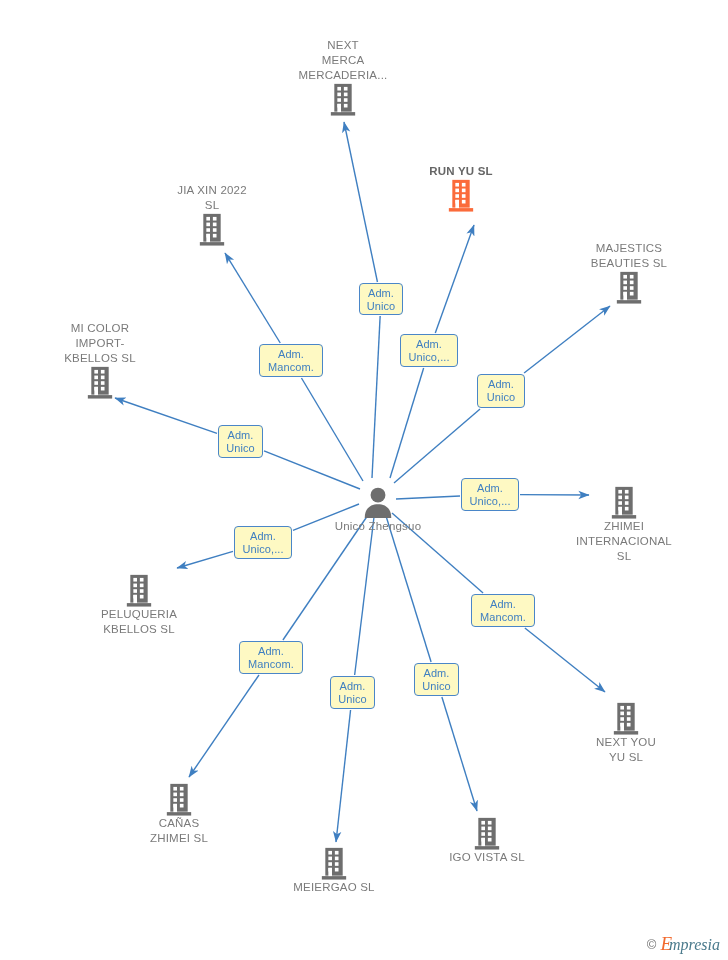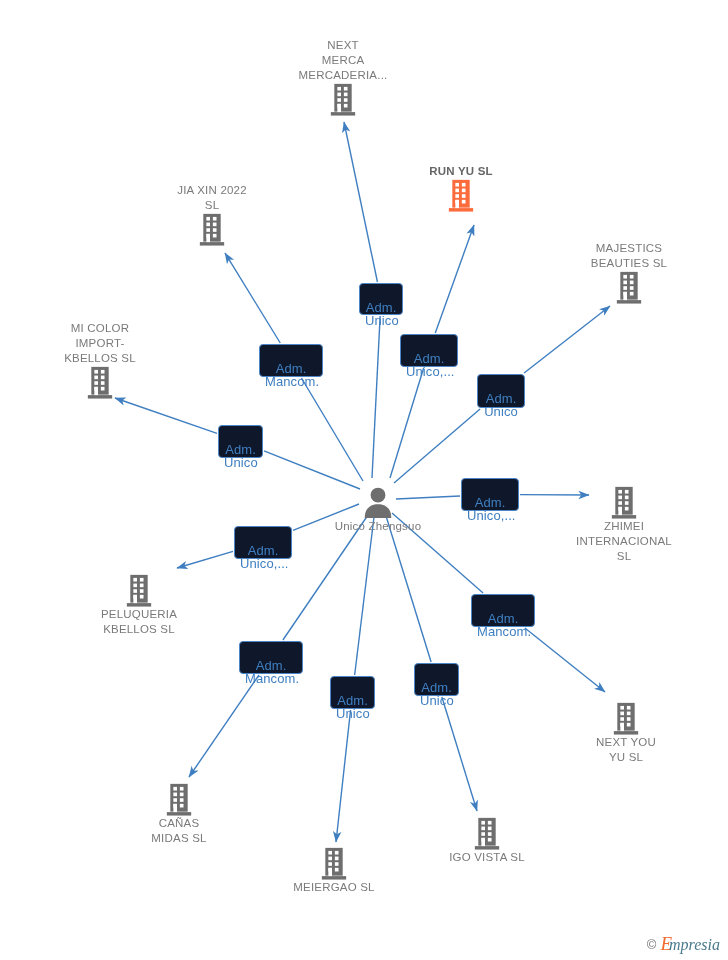--- a/index.html
+++ b/index.html
@@ -47,26 +47,26 @@
     margin: 0 auto;
   }
   .node.below .node-icon { margin-top: 2px; }
   .node.above .node-label { margin-top: 2px; }
 
   .edge-label {
     position: absolute;
     box-sizing: border-box;
     border: 1px solid #4a86c8;
     border-radius: 4px;
-    background: #0f172a;
+    background: #fef9c3;
     color: #3f7fc1;
-    font-size: 13px;
+    font-size: 11px;
     line-height: 13px;
     text-align: center;
-    padding: 17px 5px 4px 5px;
+    padding: 3px 5px 4px 5px;
     white-space: pre-line;
     letter-spacing: 0.1px;
   }
   .watermark {
     position: absolute;
     right: 8px;
     bottom: 6px;
     display: flex;
     align-items: center;
     gap: 4px;
@@ -318,21 +318,21 @@
             <rect x="9.5" y="11" width="4.2" height="4.2" fill="#ffffff"></rect>
             <rect x="17" y="11" width="4.2" height="4.2" fill="#ffffff"></rect>
             <rect x="9.5" y="17.5" width="4.2" height="4.2" fill="#ffffff"></rect>
             <rect x="17" y="17.5" width="4.2" height="4.2" fill="#ffffff"></rect>
             <rect x="9.5" y="24" width="4.2" height="4.2" fill="#ffffff"></rect>
             <rect x="17" y="24" width="4.2" height="4.2" fill="#ffffff"></rect>
             <rect x="9.5" y="24" width="4.2" height="9.5" fill="#ffffff"></rect>
           </g>
         </svg>
         <div class="node-label">CAÑAS
-MIDAS  SL</div>
+ZHIMEI  SL</div>
       </div>
       <div class="node below" style="left: 487px; top: 814.5px;">
         <svg viewBox="0 0 32 38" width="28" height="33" class="node-icon">
           <g fill="#6e6e6e">
             <rect x="6" y="1" width="20" height="32"></rect>
             <rect x="2" y="33.5" width="28" height="4"></rect>
             <rect x="9.5" y="4.5" width="4.2" height="4.2" fill="#ffffff"></rect>
             <rect x="17" y="4.5" width="4.2" height="4.2" fill="#ffffff"></rect>
             <rect x="9.5" y="11" width="4.2" height="4.2" fill="#ffffff"></rect>
             <rect x="17" y="11" width="4.2" height="4.2" fill="#ffffff"></rect>

